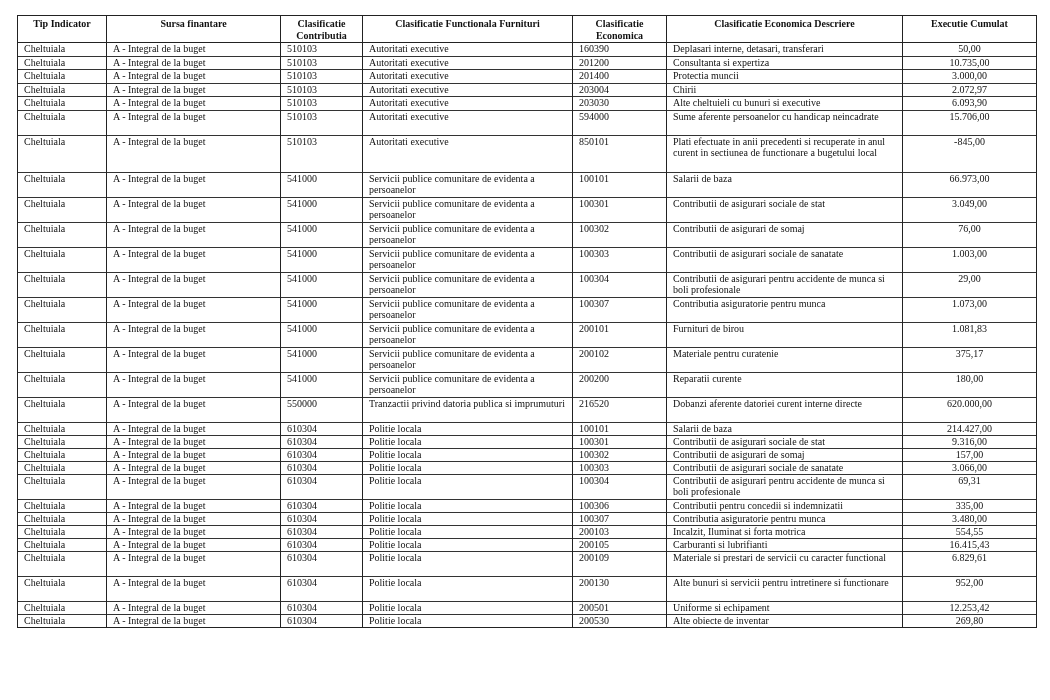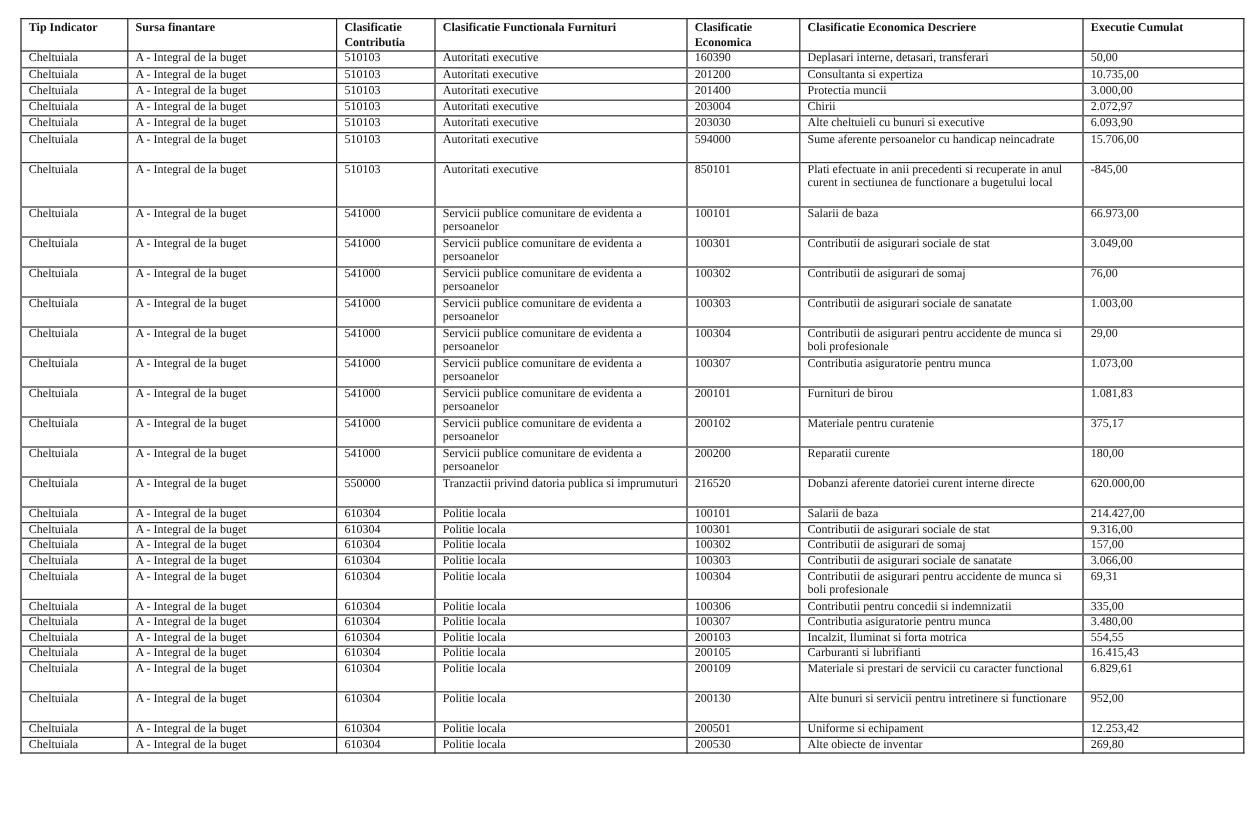--- a/index.html
+++ b/index.html
@@ -3,23 +3,23 @@
 <meta charset="utf-8">
 <style>
   html, body { margin: 0; padding: 0; background: #ffffff; }
   body { width: 1050px; height: 700px; position: relative; overflow: hidden;
          font-family: "Liberation Serif", "DejaVu Serif", serif; color: #111; }
   table.report { position: absolute; left: 17px; top: 15px; border-collapse: collapse;
                  table-layout: fixed; width: 1019px; font-size: 10px; line-height: 11.5px; }
   table.report th, table.report td { border-left: 1.5px solid #222; border-right: 1.5px solid #222;
                  padding: 0 6px; vertical-align: top; overflow: hidden; }
   table.report th { border-top: 1.5px solid #222; border-bottom: 1.5px solid #222;
-                 font-weight: bold; text-align: left; padding-top: 2px; height: 24px; }
+                 font-weight: bold; text-align: center; padding-top: 2px; height: 24px; }
   table.report td { border-top: 1px solid #333; }
-  table.report td.num { text-align: left; }
+  table.report td.num { text-align: center; }
   table.report td.first { border-top: none; }
   tr.r1 td { height: 12.5px; }
   tr.r2 td { height: 24px; }
   tr.r3 td { height: 36px; }
   tr.rt td { height: 12px; }
   tr.last td { border-bottom: 1.5px solid #222; }
   .footer { position: absolute; left: 24px; top: 716px; font-family: "Liberation Sans", "DejaVu Sans", sans-serif;
             font-size: 11px; color: #111; }
 </style>
 </head>

